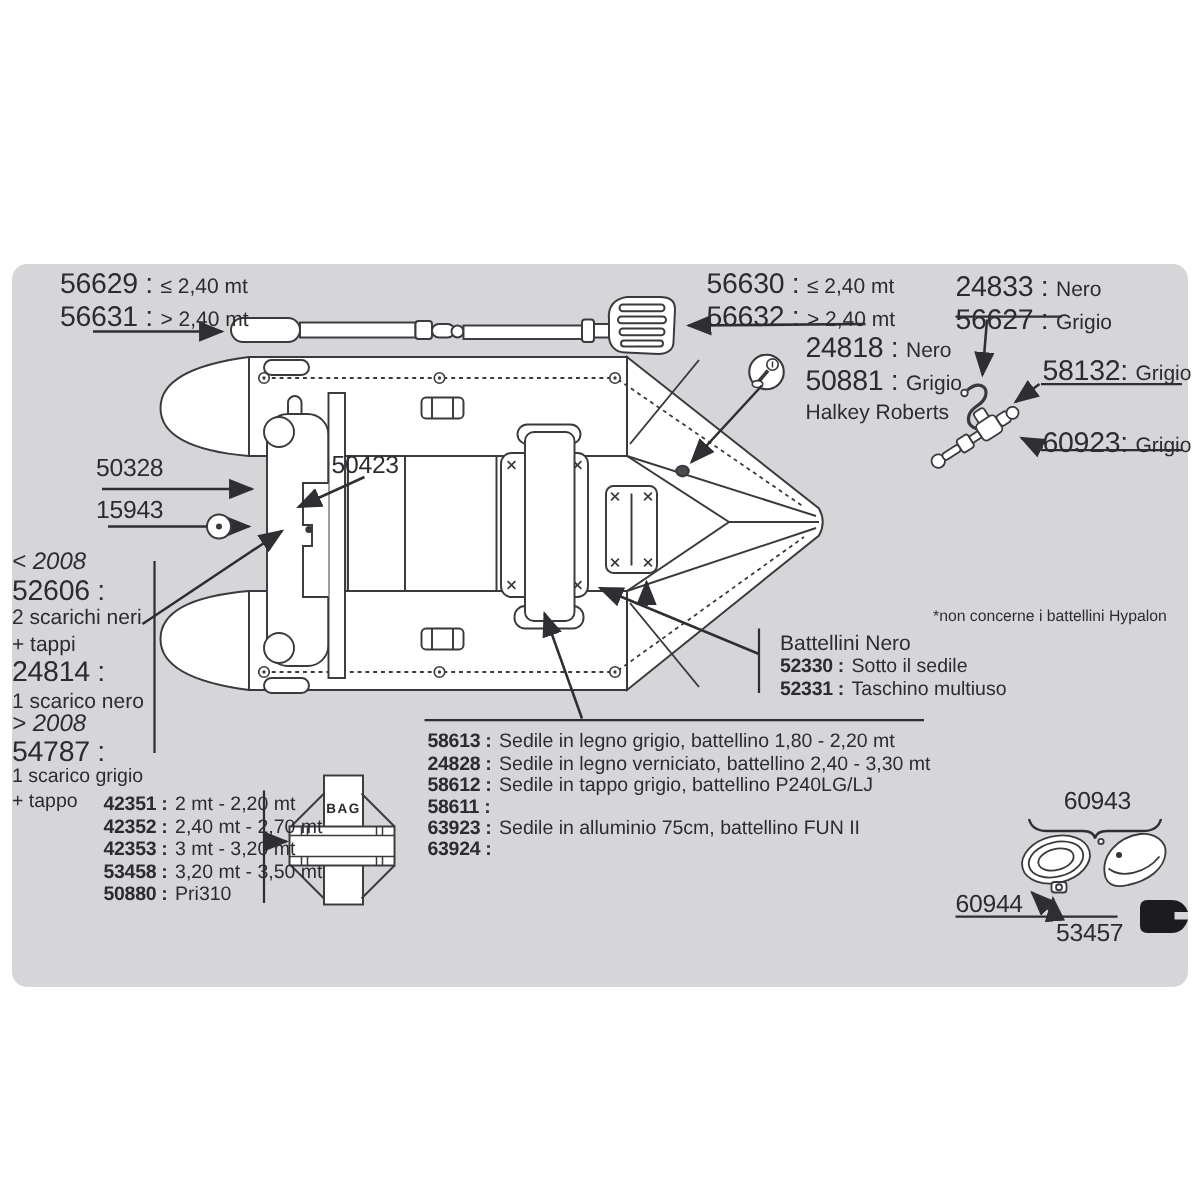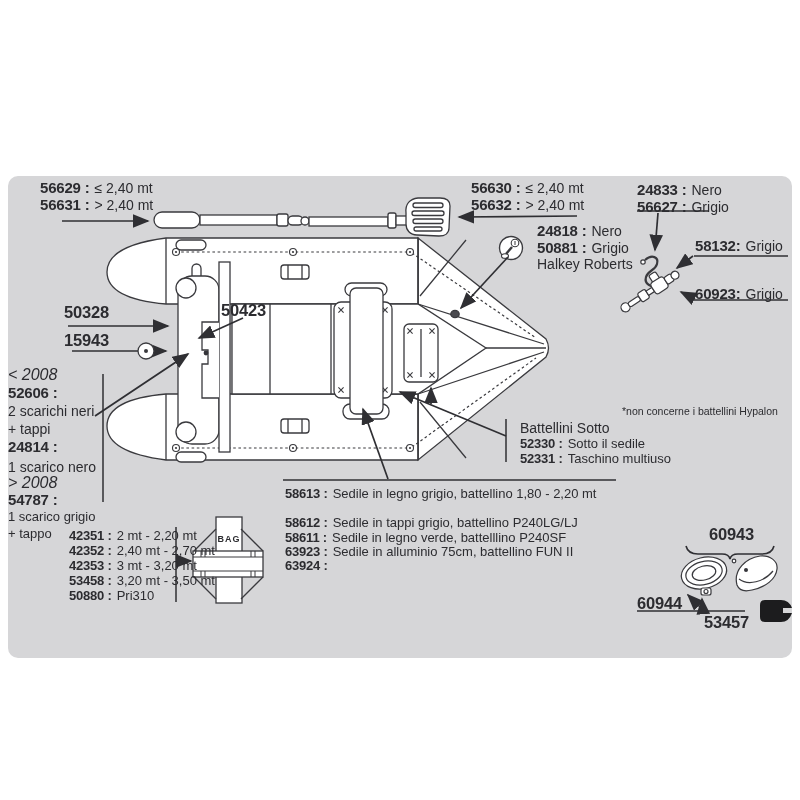--- a/index.html
+++ b/index.html
@@ -1,21 +1,21 @@
 <!DOCTYPE html>
 <html><head>
 <meta charset="utf-8">
 <style>
   html,body{margin:0;padding:0;width:800px;height:800px;background:#fff;overflow:hidden}
   #stage{position:relative;width:800px;height:800px;font-family:"Liberation Sans",sans-serif}
   svg{position:absolute;left:0;top:0}
   .lbl{position:absolute;white-space:nowrap;color:#2c2c30;z-index:2;font-family:"Liberation Sans",sans-serif}
   .row{display:flex;align-items:baseline;gap:5px}
-  .num{font-weight:700;font-size:15px;letter-spacing:-0.2px}
-  .num-lg{font-weight:700;font-size:16.5px;letter-spacing:-0.2px}
+  .num{font-weight:400;font-size:19px;letter-spacing:-0.2px}
+  .num-lg{font-weight:400;font-size:16.5px;letter-spacing:-0.2px}
   .num-s{font-weight:700;font-size:13px;letter-spacing:-0.2px}
   .desc{font-size:14px}
   .desc-s{font-size:13px}
   .yr{font-style:italic;font-weight:400;font-size:16px}
   .note{font-size:10.5px}
   .note14{font-size:14px}
   .bag{font-weight:700;font-size:9px;letter-spacing:1px;text-align:center}
 </style>
 </head>
 <body>
@@ -305,41 +305,44 @@
     </div>
 <div class="lbl row" style="left:69px;top:588px">
       <span class="num-s">50880 :</span>
       <span class="desc-s">Pri310</span>
     </div>
 
 <div class="lbl bag" style="left:196px;top:534px;width:66px">BAG</div>
 
 <div class="lbl note" style="left:622px;top:405px">*non concerne i battellini Hypalon</div>
 
-<div class="lbl note14" style="left:520px;top:420px">Battellini Sotto</div>
+<div class="lbl note14" style="left:520px;top:420px">Battellini Nero</div>
 <div class="lbl row" style="left:520px;top:436px">
       <span class="num-s">52330 :</span>
       <span class="desc-s">Sotto il sedile</span>
     </div>
 <div class="lbl row" style="left:520px;top:451px">
       <span class="num-s">52331 :</span>
       <span class="desc-s">Taschino multiuso</span>
     </div>
 
 <div class="lbl row" style="left:285px;top:486px">
       <span class="num-s">58613 :</span>
       <span class="desc-s">Sedile in legno grigio, battellino 1,80 - 2,20 mt</span>
     </div>
+<div class="lbl row" style="left:285px;top:501px">
+      <span class="num-s">24828 :</span>
+      <span class="desc-s">Sedile in legno verniciato, battellino 2,40 - 3,30 mt</span>
+    </div>
 <div class="lbl row" style="left:285px;top:515px">
       <span class="num-s">58612 :</span>
-      <span class="desc-s">Sedile in tappi grigio, battellino P240LG/LJ</span>
+      <span class="desc-s">Sedile in tappo grigio, battellino P240LG/LJ</span>
     </div>
 <div class="lbl row" style="left:285px;top:530px">
       <span class="num-s">58611 :</span>
-      <span class="desc-s">Sedile in legno verde, battelllino P240SF</span>
     </div>
 <div class="lbl row" style="left:285px;top:544px">
       <span class="num-s">63923 :</span>
       <span class="desc-s">Sedile in alluminio 75cm, battellino FUN II</span>
     </div>
 <div class="lbl row" style="left:285px;top:558px">
       <span class="num-s">63924 :</span>
     </div>
 
 <div class="lbl num-lg" style="left:706px;top:525px;width:48px;text-align:right">60943</div>

